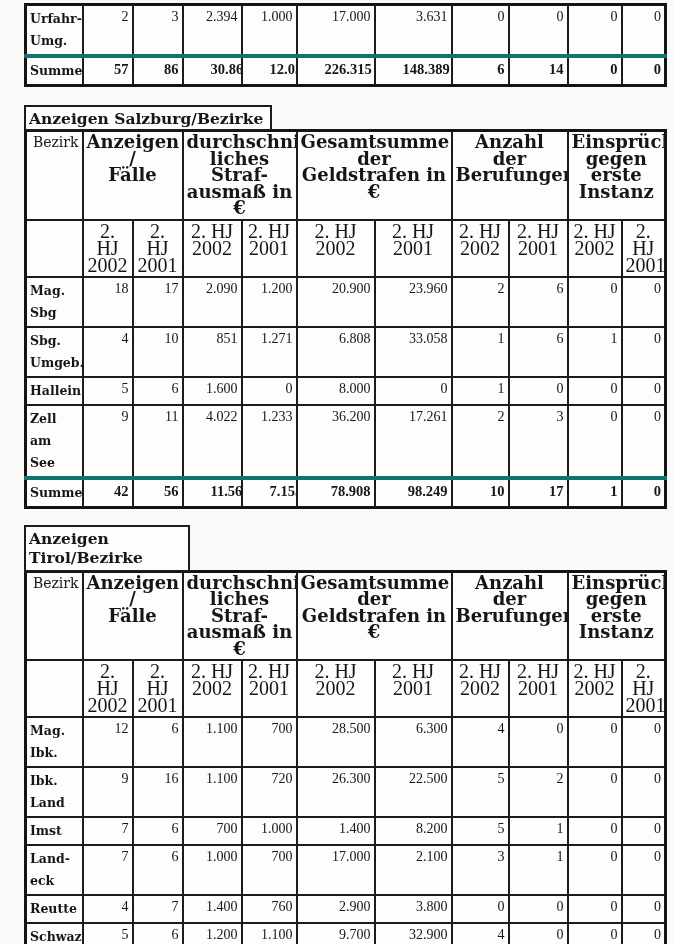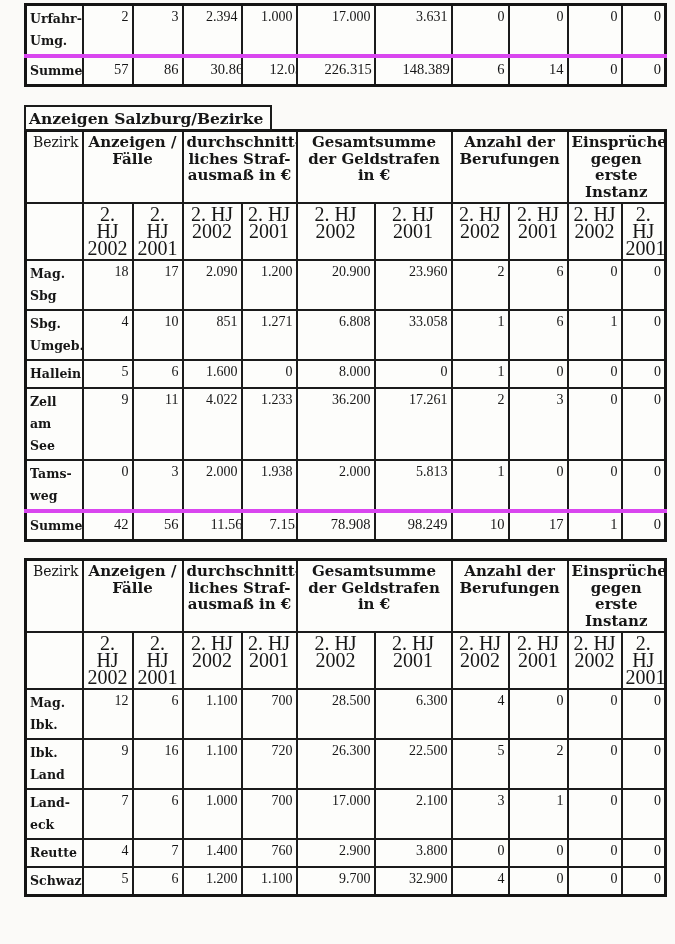--- a/index.html
+++ b/index.html
@@ -40,28 +40,28 @@
   }
   
   td.num{
     text-align:right;
     font-size:14px;
     line-height:18px;
     padding-top:3px;
     padding-right:4px;
   }
   
-  tr.total td{border-top:4px solid #d946ef;}
-  tr.total td.num{font-weight:normal;font-size:14.5px;padding-left:27px;}
+  tr.total td{border-top:4px solid #0f766e;}
+  tr.total td.num{font-weight:bold;font-size:14.5px;padding-left:27px;}
 
   
   th.group{
     font-family:"DejaVu Serif",serif;
     font-weight:bold;
-    font-size:15px;
+    font-size:18px;
     line-height:16.5px;
     text-align:center;
     white-space:pre-line;
     vertical-align:top;
     padding-top:3px;
   }
   th.bezirk{
     font-family:"DejaVu Serif",serif;
     font-weight:normal;
     font-size:14px;
@@ -253,52 +253,40 @@
             <td class="num">11</td>
             <td class="num">4.022</td>
             <td class="num">1.233</td>
             <td class="num">36.200</td>
             <td class="num">17.261</td>
             <td class="num">2</td>
             <td class="num">3</td>
             <td class="num">0</td>
             <td class="num">0</td>
           </tr>
-          <tr>
-            <td class="label">Tams-
-weg</td>
-            <td class="num">0</td>
-            <td class="num">3</td>
-            <td class="num">2.000</td>
-            <td class="num">1.938</td>
-            <td class="num">2.000</td>
-            <td class="num">5.813</td>
-            <td class="num">1</td>
-            <td class="num">0</td>
-            <td class="num">0</td>
-            <td class="num">0</td>
-          </tr>
           <tr class="total">
             <td class="label">Summe</td>
             <td class="num">42</td>
             <td class="num">56</td>
             <td class="num">11.563</td>
             <td class="num">7.155</td>
             <td class="num">78.908</td>
             <td class="num">98.249</td>
             <td class="num">10</td>
             <td class="num">17</td>
             <td class="num">1</td>
             <td class="num">0</td>
           </tr>
         </tbody>
     </table>
   </div>
 
   <div class="sec-tirol">
+    <div class="title-box wide">Anzeigen
+Tirol/Bezirke</div>
     <table class="grid">
       <colgroup>
         <col style="width:57px">
           <col style="width:50px">
           <col style="width:50px">
         <col style="width:59px">
           <col style="width:55px">
           <col style="width:78px">
         <col style="width:77px">
           <col style="width:57px">
@@ -369,20 +357,33 @@
             <td class="num">1.100</td>
             <td class="num">720</td>
             <td class="num">26.300</td>
             <td class="num">22.500</td>
             <td class="num">5</td>
             <td class="num">2</td>
             <td class="num">0</td>
             <td class="num">0</td>
           </tr>
           <tr>
+            <td class="label">Imst</td>
+            <td class="num">7</td>
+            <td class="num">6</td>
+            <td class="num">700</td>
+            <td class="num">1.000</td>
+            <td class="num">1.400</td>
+            <td class="num">8.200</td>
+            <td class="num">5</td>
+            <td class="num">1</td>
+            <td class="num">0</td>
+            <td class="num">0</td>
+          </tr>
+          <tr>
             <td class="label">Land-
 eck</td>
             <td class="num">7</td>
             <td class="num">6</td>
             <td class="num">1.000</td>
             <td class="num">700</td>
             <td class="num">17.000</td>
             <td class="num">2.100</td>
             <td class="num">3</td>
             <td class="num">1</td>

